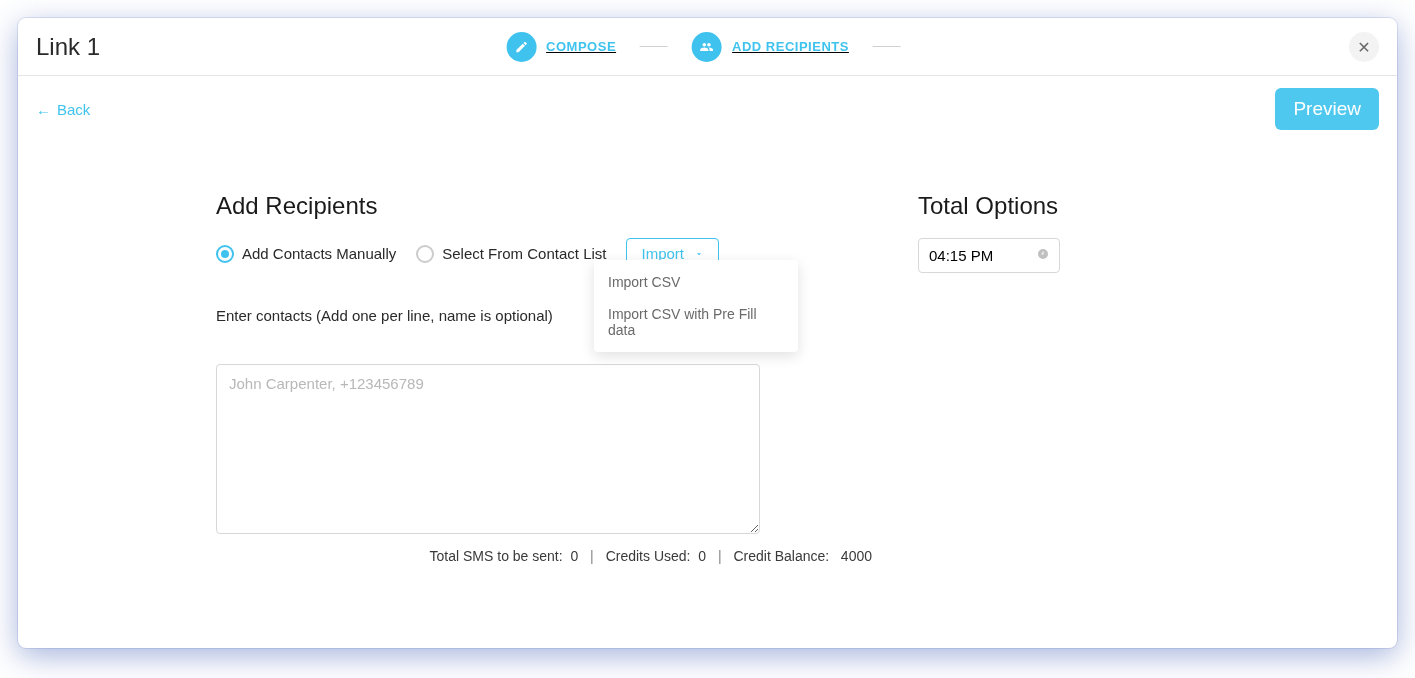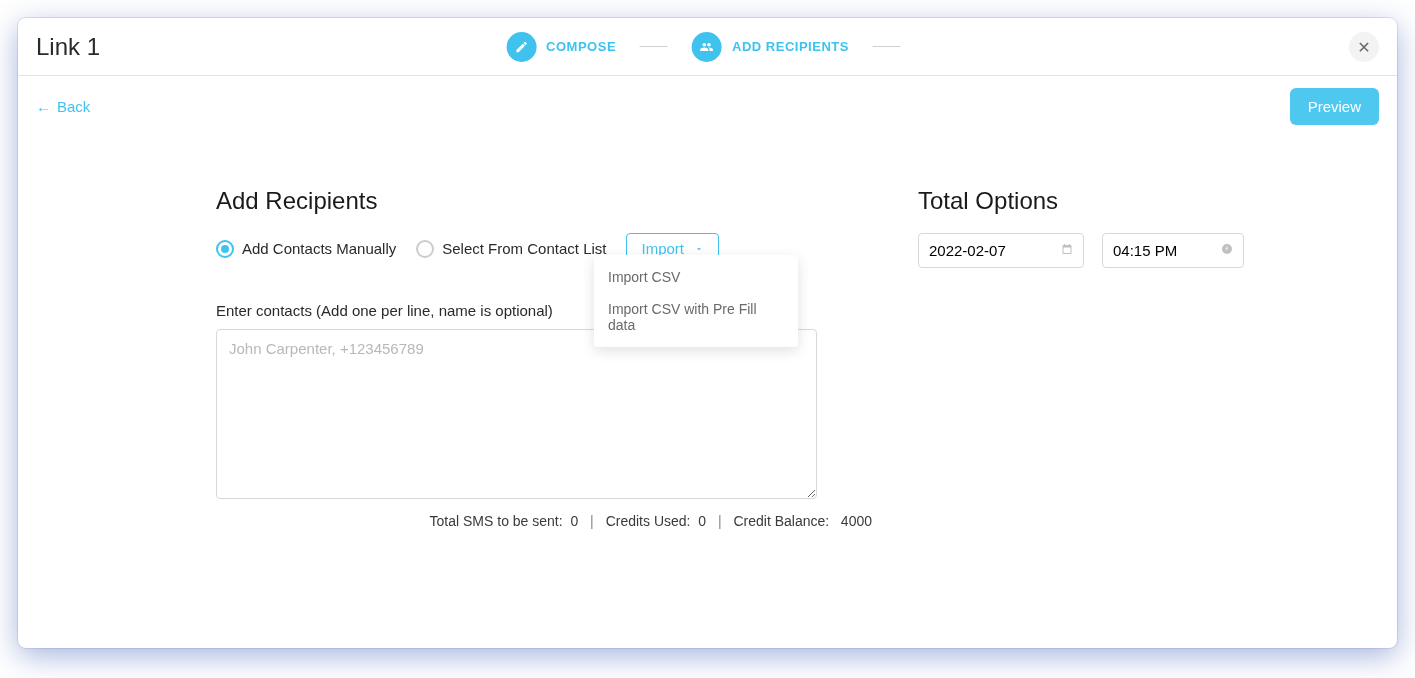--- a/index.html
+++ b/index.html
@@ -36,20 +36,21 @@
       color: #2a2a2a;
       flex: 0 0 auto;
     }
     .stepper {
       position: absolute;
       left: 50%;
       transform: translateX(-50%);
       display: flex;
       align-items: center;
       gap: 16px;
+      text-decoration: underline;
     }
     .step {
       display: flex;
       align-items: center;
       gap: 10px;
     }
     .step-circle {
       width: 30px;
       height: 30px;
       border-radius: 50%;
@@ -103,21 +104,21 @@
       display: flex;
       align-items: center;
       gap: 6px;
     }
     .preview-btn {
       background: #4fc8ef;
       color: #fff;
       border: none;
       border-radius: 6px;
       padding: 10px 18px;
-      font-size: 15px;
+      font-size: 19px;
       cursor: pointer;
     }
     .content {
       display: flex;
       padding: 50px 0 0 0;
       gap: 30px;
     }
     .left-col {
       margin-left: 198px;
       width: 672px;
@@ -205,29 +206,30 @@
       color: #6a6a6a;
       cursor: pointer;
     }
     .field-label {
       font-size: 15px;
       color: #2a2a2a;
       margin-top: 38px;
       margin-bottom: 10px;
     }
     .contacts-textarea {
-      width: 601px;
+      width: 544px;
       height: 170px;
       border: 1px solid #d8d8d8;
       border-radius: 4px;
       padding: 10px 12px;
       font-size: 15px;
       font-family: inherit;
       resize: both;
       color: #333;
+      margin-top: 30px;
     }
     .contacts-textarea::placeholder { color: #b8b8b8; }
     .stats-row {
       text-align: right;
       font-size: 14px;
       color: #3a3a3a;
       margin-top: 10px;
       width: 656px;
     }
     .stats-row .sep { margin: 0 8px; color: #888; }
@@ -341,28 +343,20 @@
         <span>Credit Balance:</span>
         &nbsp;&nbsp;<span>4000</span>
       </div>
     </div>
 
     <div class="right-col">
       <div class="section-title">Total Options</div>
 
 
       <div class="date-row">
-        <div class="input-box date-input">
-          <span>2022-02-07</span>
-          <span class="input-icon">
-            <svg width="12" height="12" viewBox="0 0 24 24" fill="#c0c0c0">
-                <path d="M19 4h-1V2h-2v2H8V2H6v2H5a2 2 0 0 0-2 2v14a2 2 0 0 0 2 2h14a2 2 0 0 0 2-2V6a2 2 0 0 0-2-2zm0 16H5V9h14v11z"></path>
-              </svg>
-          </span>
-        </div>
         <div class="input-box time-input">
           <span>04:15 PM</span>
           <span class="input-icon">
             <svg width="12" height="12" viewBox="0 0 24 24" fill="#c0c0c0">
                 <path d="M12 2a10 10 0 1 0 10 10A10 10 0 0 0 12 2zm1 11h-4v-2h2V7h2z"></path>
               </svg>
           </span>
         </div>
       </div>
     </div>

